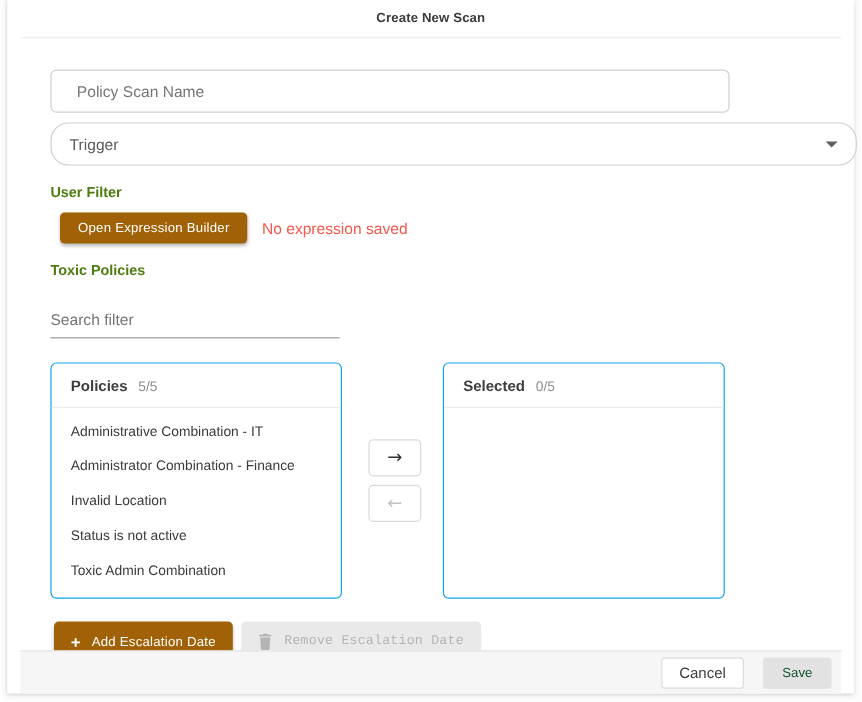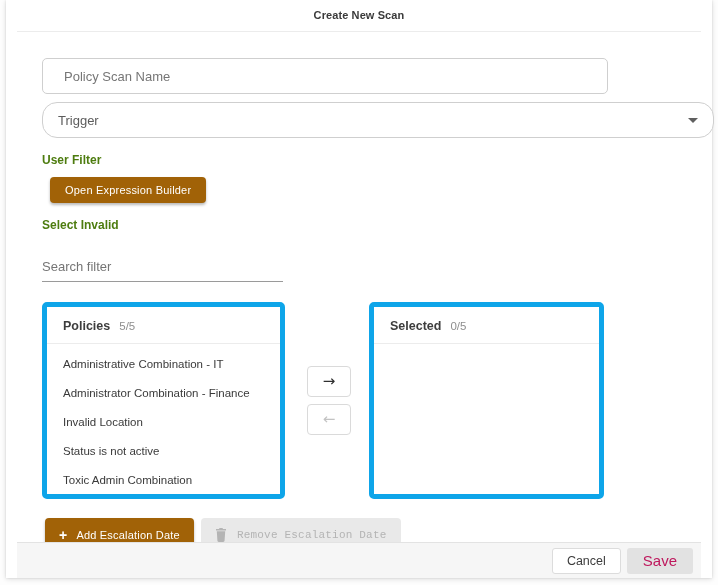--- a/index.html
+++ b/index.html
@@ -95,21 +95,21 @@
     padding: 0 0 7px 0;
     color: #4c1d95;
     outline: none;
     font-family: "Liberation Sans", sans-serif;
     background: transparent;
   }
   .search-field::placeholder { color: #757575; opacity: 1; }
 
   .duo { display: flex; margin-top: 20px; }
   .listbox {
-    border: 5px solid #0ea5e9;
+    border: 1px solid #0ea5e9;
     border-radius: 5px;
     height: 197px;
     background: #fff;
   }
   .listbox.policies-box { width: 243px; }
   .listbox.selected-box { width: 235px; }
   .list-head {
     display: flex;
     align-items: baseline;
     padding: 12px 16px 10px 16px;
@@ -175,42 +175,42 @@
 
   .footer {
     position: absolute;
     left: 11px; right: 11px; bottom: 0;
     height: 36px;
     background: #f6f6f6;
     border-top: 1px solid #e3e3e3;
     display: flex;
     align-items: center;
     justify-content: flex-end;
-    gap: 6px;
+    gap: 16px;
     padding-right: 8px;
   }
   .btn-cancel {
     background: #fff;
     border: 1px solid #dcdcdc;
     border-radius: 3px;
     height: 26px;
     padding: 0 14px;
     font-size: 12.5px;
     color: #3c3c3c;
     font-family: "Liberation Sans", sans-serif;
     cursor: pointer;
   }
   .btn-save {
     background: #e2e2e2;
     border: none;
     border-radius: 3px;
     height: 26px;
     padding: 0 16px;
-    font-size: 15px;
-    color: #be185d;
+    font-size: 11px;
+    color: #14532d;
     font-family: "Liberation Sans", sans-serif;
     cursor: default;
   }
 </style>
 </head>
 <body>
 
 <div class="dialog">
 
   <div class="dialog-title">Create New Scan</div>
@@ -222,23 +222,24 @@
 
     <div class="select-field">
       <span class="select-label">Trigger</span>
       <span class="caret"></span>
     </div>
 
     <div class="section-label">User Filter</div>
 
     <div class="expr-row">
       <button class="btn-dark">Open Expression Builder</button>
-    </div>
-
-    <div class="section-label">Select Invalid</div>
+      <span class="error-text">No expression saved</span>
+    </div>
+
+    <div class="section-label">Toxic Policies</div>
 
     <input class="search-field" type="text" placeholder="Search filter" style="">
 
     <div class="duo">
 
       <div class="listbox policies-box">
         <div class="list-head">
           <span class="list-title">Policies</span>
           <span class="list-count">5/5</span>
         </div>

